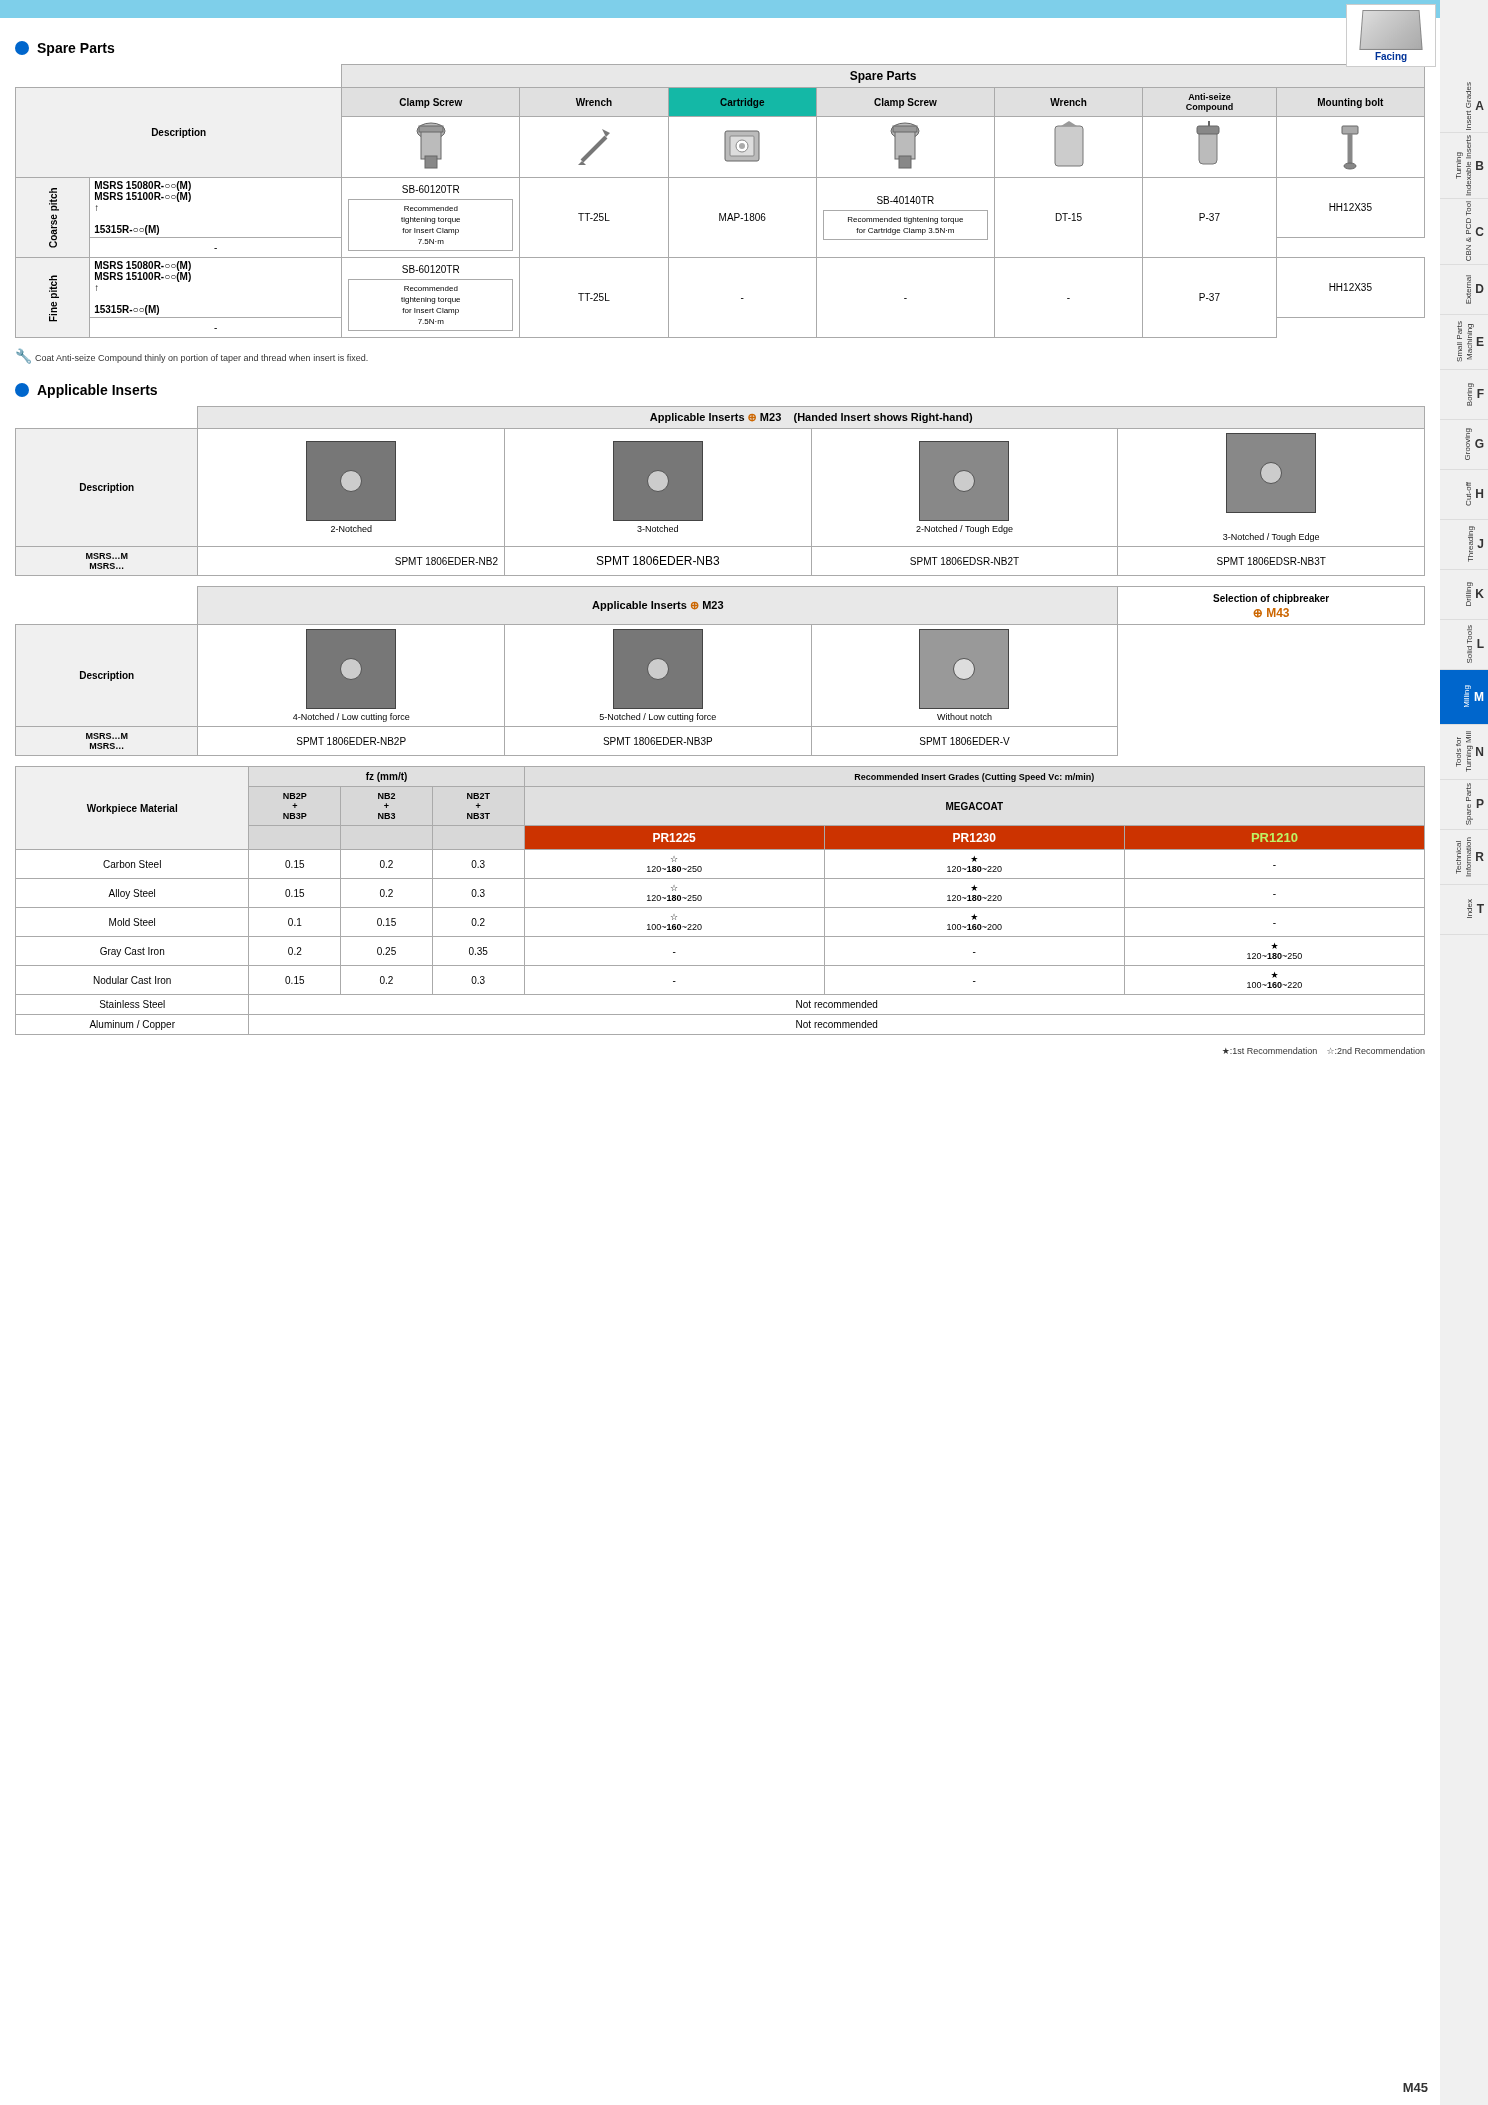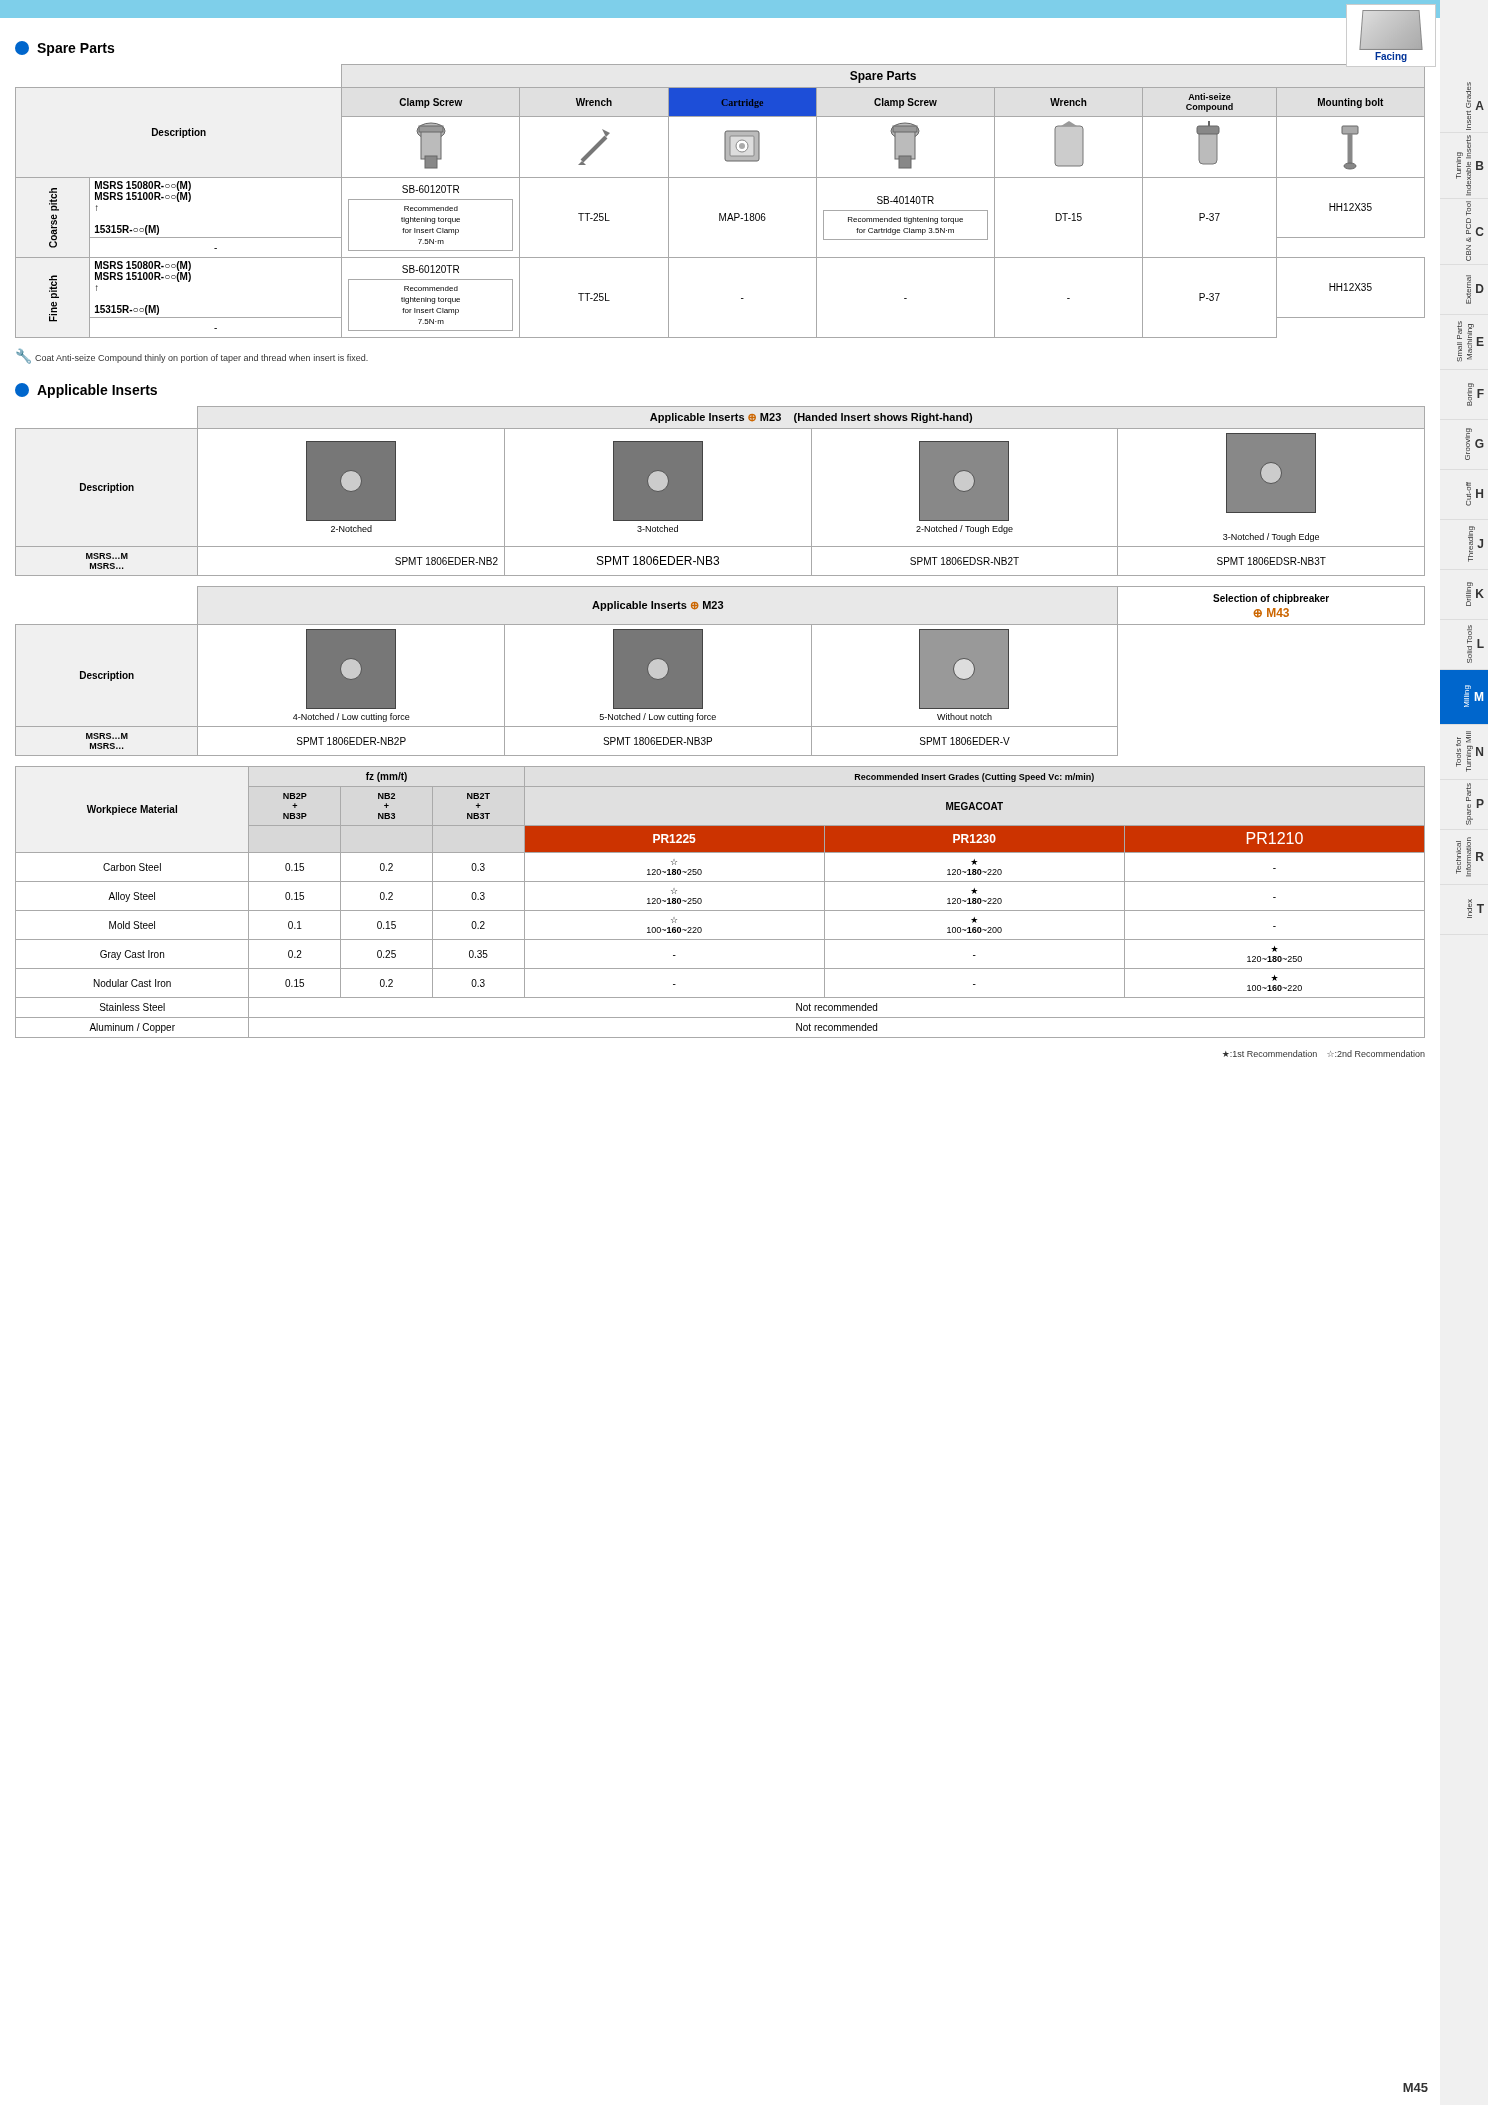--- a/index.html
+++ b/index.html
@@ -301,21 +301,21 @@
     </colgroup>
     <thead>
       <tr>
         <td colspan="2" class="no-border" style="border:none !important; border-right:1px solid #aaa !important;"></td>
         <td colspan="7" style="background:#e8e8e8; font-weight:bold; font-size:12px;">Spare Parts</td>
       </tr>
       <tr>
         <td colspan="2" rowspan="2" style="background:#f0f0f0; font-weight:bold;">Description</td>
         <td style="background:#e0e0e0; font-weight:bold;">Clamp Screw</td>
         <td style="background:#e0e0e0; font-weight:bold;">Wrench</td>
-        <td style="background:#1d4ed8; font-weight:bold;font-family:Liberation Serif, serif;">Cartridge</td>
+        <td style="background:#14b8a6; font-weight:bold;">Cartridge</td>
         <td style="background:#e0e0e0; font-weight:bold;">Clamp Screw</td>
         <td style="background:#e0e0e0; font-weight:bold;">Wrench</td>
         <td style="background:#e0e0e0; font-weight:bold; font-size:9px;">Anti-seize<br>Compound</td>
         <td style="background:#e0e0e0; font-weight:bold;">Mounting bolt</td>
       </tr>
       <tr>
 
         <td style="background:#fff;">
           <svg width="44" height="50" viewBox="0 0 44 50">
               <ellipse cx="22" cy="10" rx="14" ry="8" fill="#bbb" stroke="#666" stroke-width="1"></ellipse>
@@ -554,21 +554,21 @@
         <td style="background:#d8d8d8; font-weight:bold; text-align:center; font-size:9px;">NB2<br>+<br>NB3</td>
         <td style="background:#d8d8d8; font-weight:bold; text-align:center; font-size:9px;">NB2T<br>+<br>NB3T</td>
         <td colspan="3" style="background:#e0e0e0; font-weight:bold; text-align:center;">MEGACOAT</td>
       </tr>
       <tr>
         <td style="background:#d8d8d8;"></td>
         <td style="background:#d8d8d8;"></td>
         <td style="background:#d8d8d8;"></td>
         <td style="background:#cc3300; color:#fff; font-weight:bold; text-align:center; font-size:12px;">PR1225</td>
         <td style="background:#cc3300; color:#fff; font-weight:bold; text-align:center; font-size:12px;">PR1230</td>
-        <td style="background:#cc3300; color:#ffffff; font-weight:normal; text-align:center; font-size:16px;">PR1210</td>
+        <td style="background:#cc3300; color:#bef264; font-weight:bold; text-align:center; font-size:13px;">PR1210</td>
       </tr>
     </thead>
     <tbody>
 
       <tr>
         <td>Carbon Steel</td>
         <td>0.15</td>
         <td>0.2</td>
         <td>0.3</td>
         <td style="text-align:center; font-size:9px;">☆<br>120~<strong>180</strong>~250</td>

